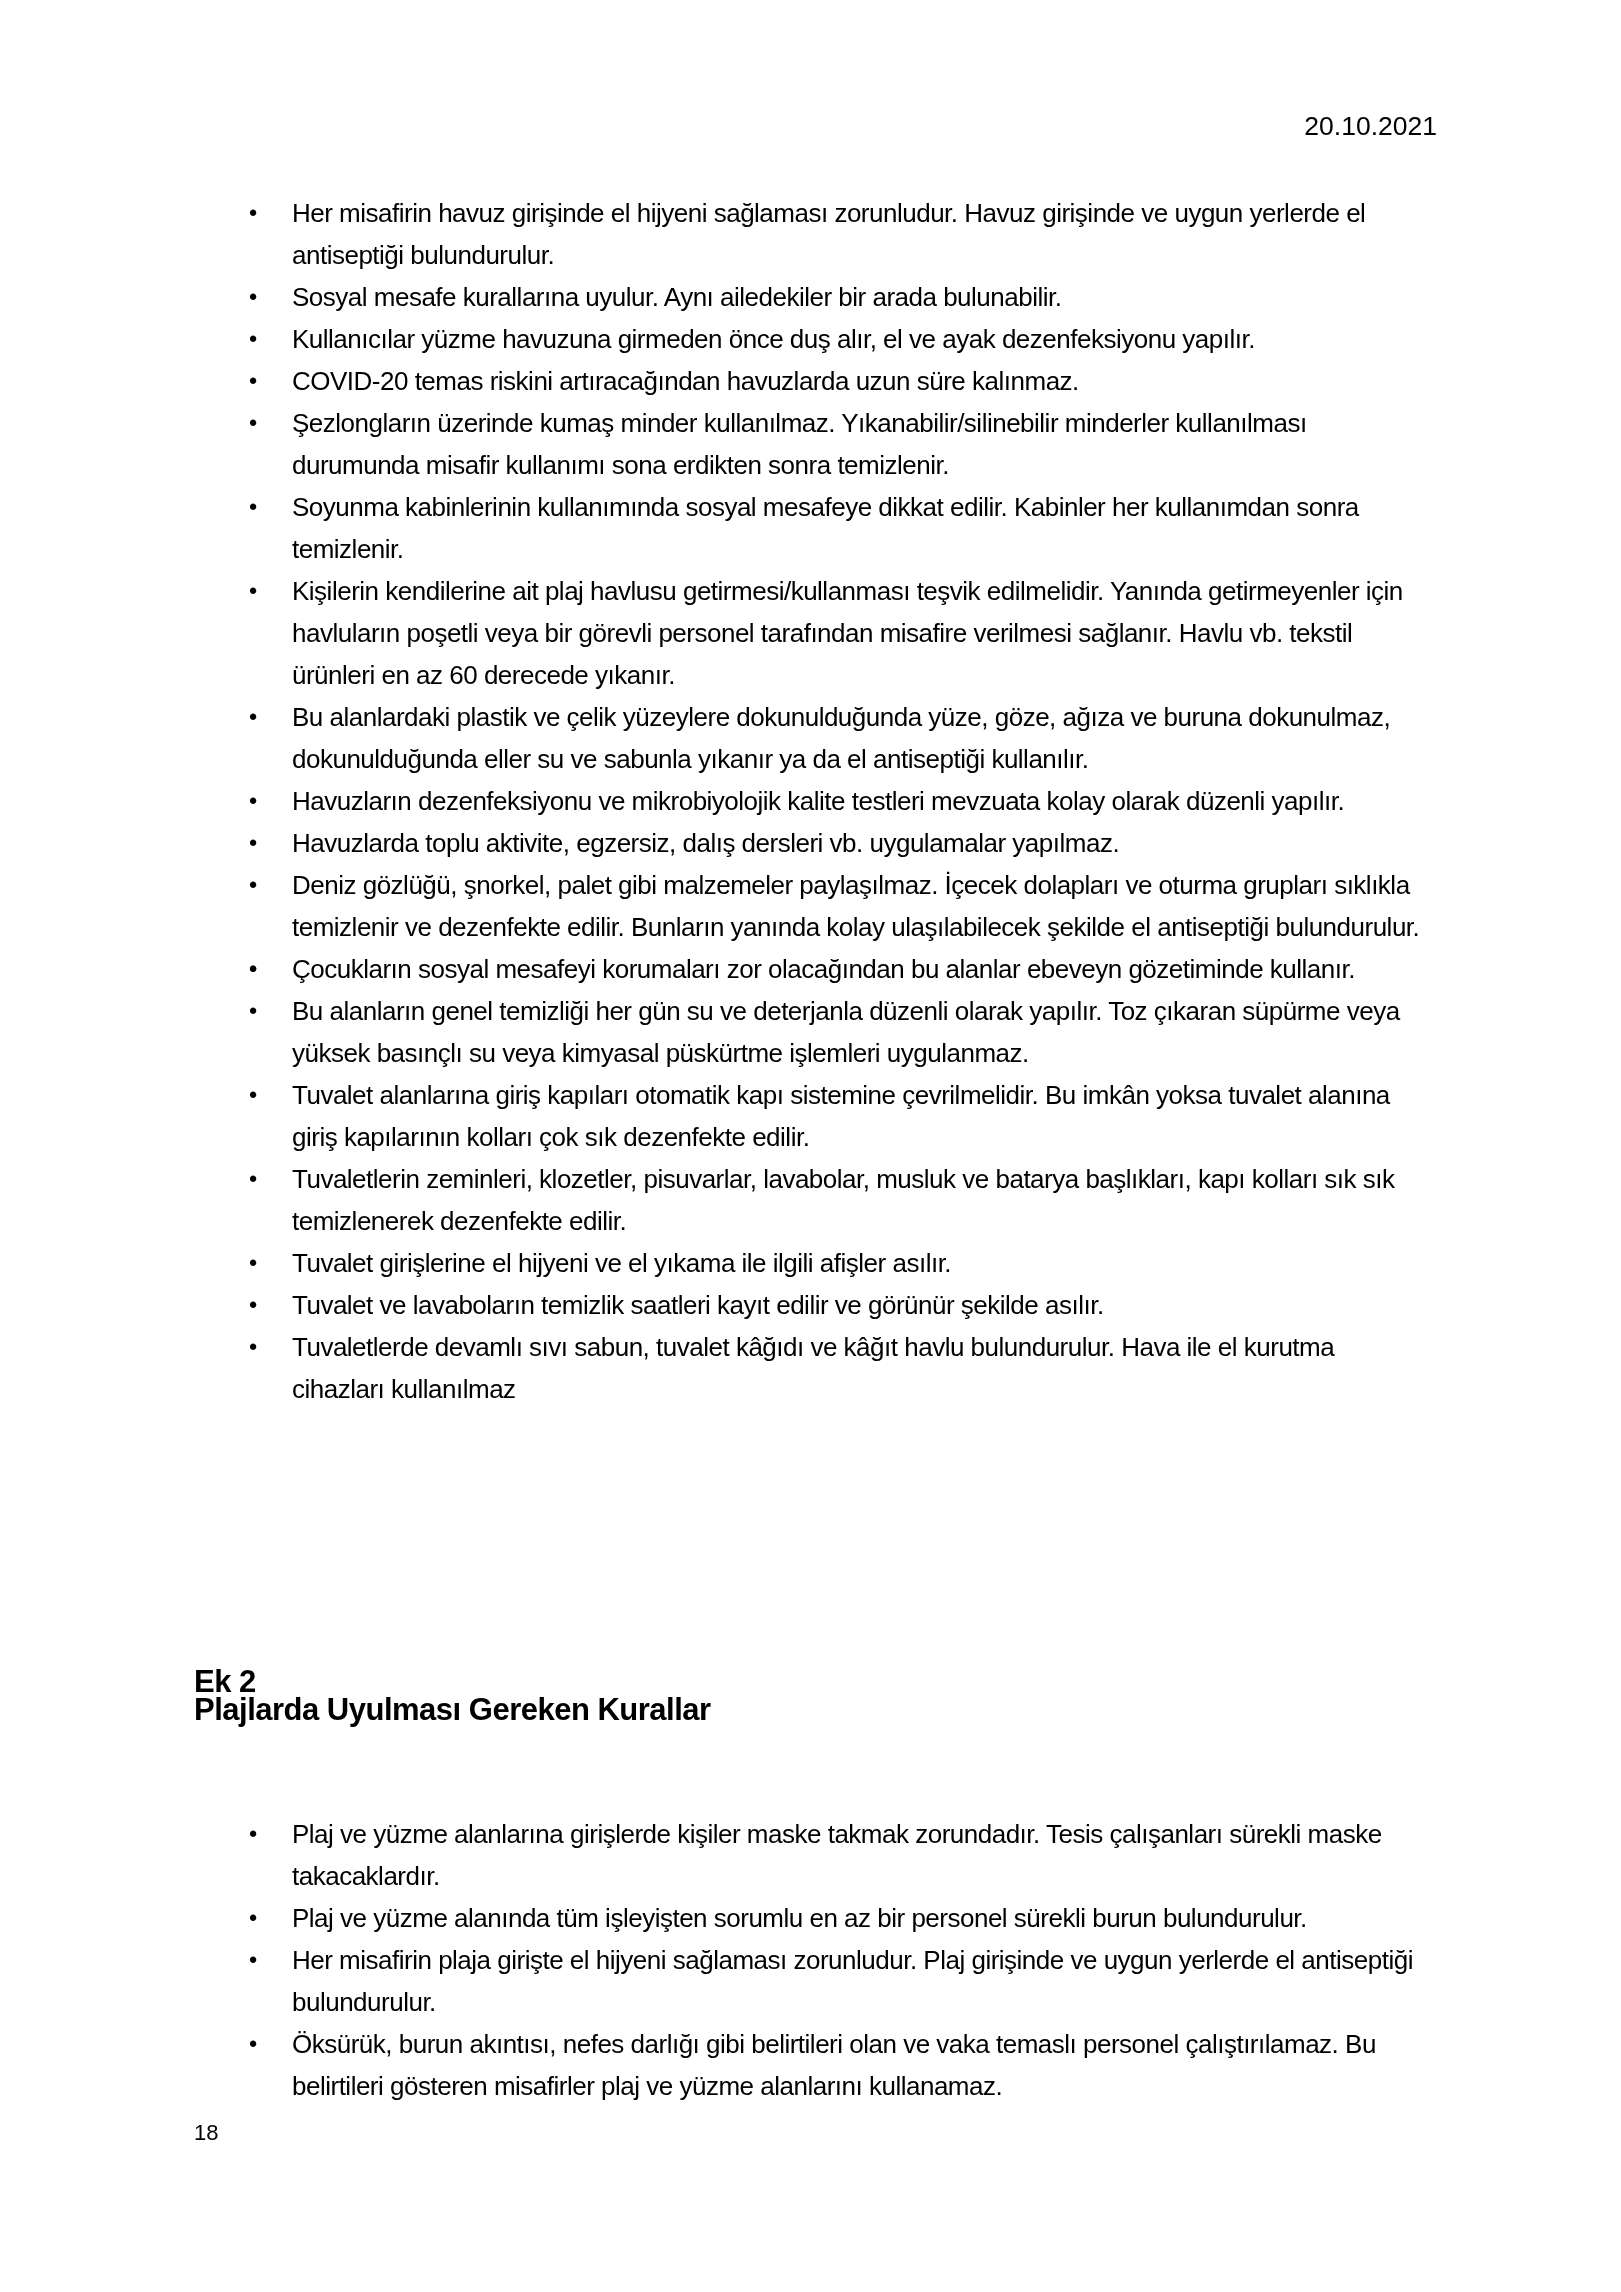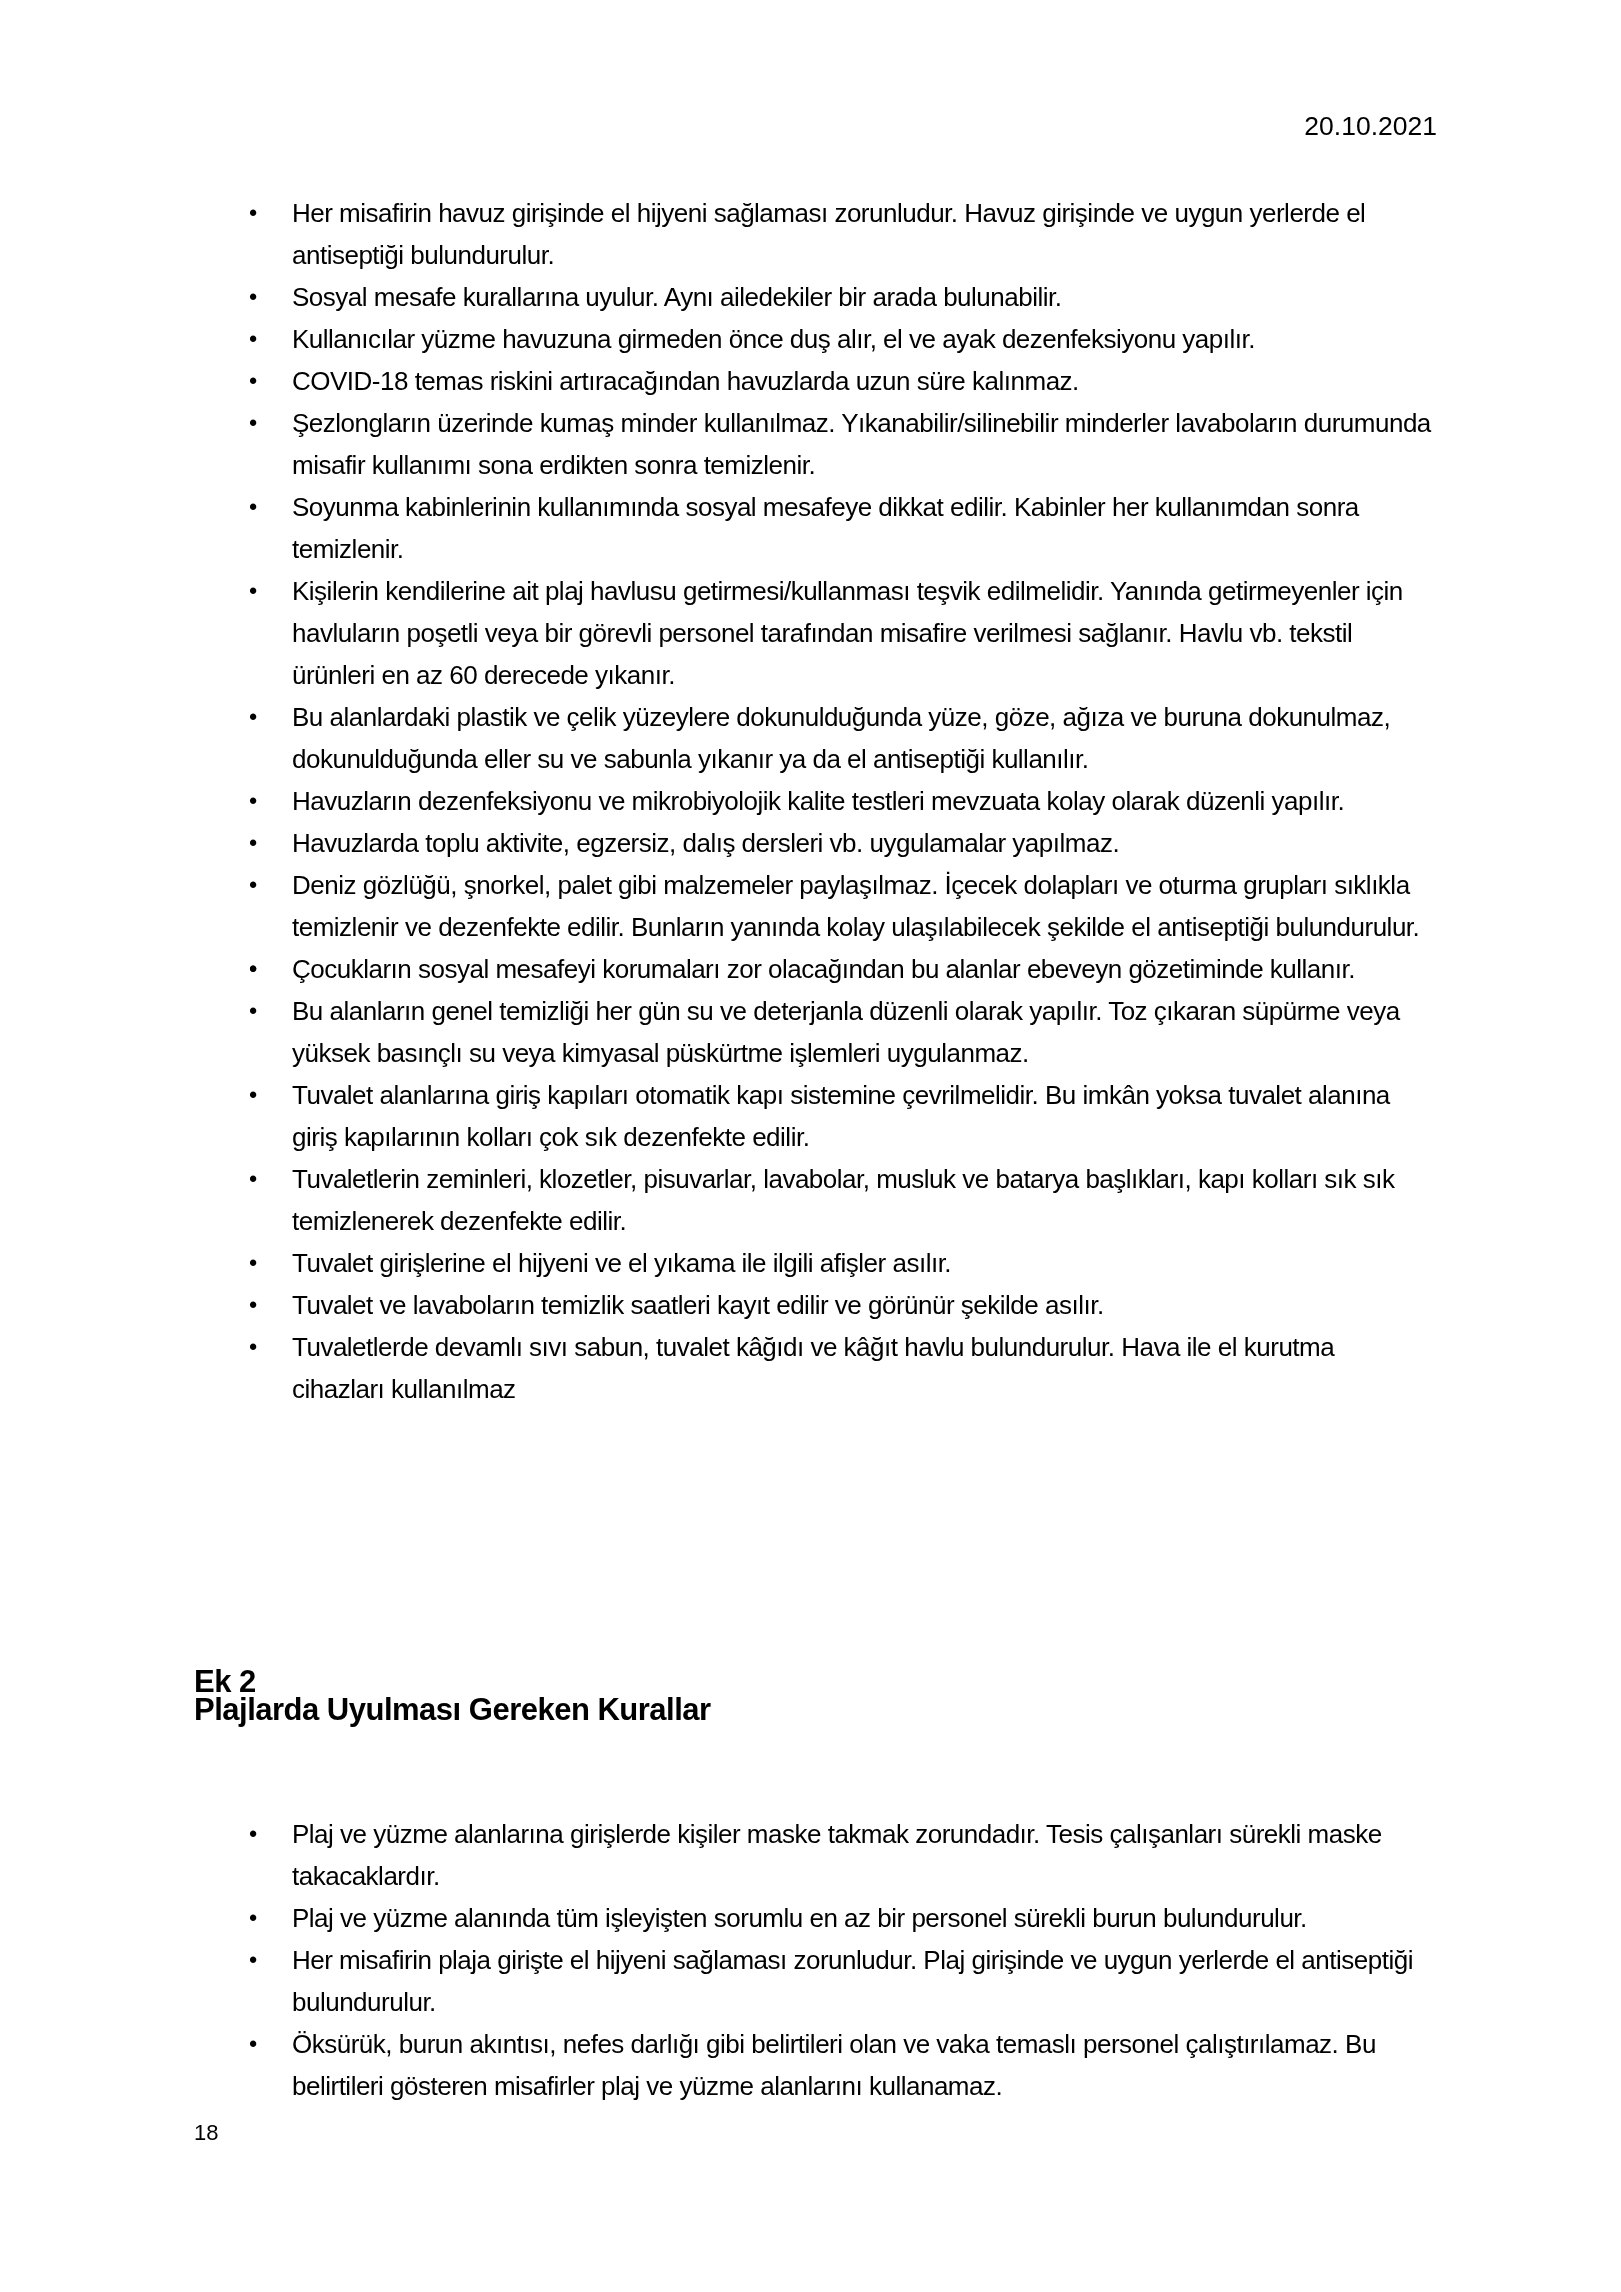--- a/index.html
+++ b/index.html
@@ -18,22 +18,22 @@
 </style>
 </head>
 <body>
 
 <div class="page-date">20.10.2021</div>
 
 <ul class="list list-1">
   <li><span class="bullet">•</span><span>Her misafirin havuz girişinde el hijyeni sağlaması zorunludur. Havuz girişinde ve uygun yerlerde el antiseptiği bulundurulur.</span></li>
   <li><span class="bullet">•</span><span>Sosyal mesafe kurallarına uyulur. Aynı ailedekiler bir arada bulunabilir.</span></li>
   <li><span class="bullet">•</span><span>Kullanıcılar yüzme havuzuna girmeden önce duş alır, el ve ayak dezenfeksiyonu yapılır.</span></li>
-  <li><span class="bullet">•</span><span>COVID-18 temas riskini artıracağından havuzlarda uzun süre kalınmaz.</span></li>
-  <li><span class="bullet">•</span><span>Şezlongların üzerinde kumaş minder kullanılmaz. Yıkanabilir/silinebilir minderler lavaboların durumunda misafir kullanımı sona erdikten sonra temizlenir.</span></li>
+  <li><span class="bullet">•</span><span>COVID-20 temas riskini artıracağından havuzlarda uzun süre kalınmaz.</span></li>
+  <li><span class="bullet">•</span><span>Şezlongların üzerinde kumaş minder kullanılmaz. Yıkanabilir/silinebilir minderler kullanılması durumunda misafir kullanımı sona erdikten sonra temizlenir.</span></li>
   <li><span class="bullet">•</span><span>Soyunma kabinlerinin kullanımında sosyal mesafeye dikkat edilir. Kabinler her kullanımdan sonra temizlenir.</span></li>
   <li><span class="bullet">•</span><span>Kişilerin kendilerine ait plaj havlusu getirmesi/kullanması teşvik edilmelidir. Yanında getirmeyenler için havluların poşetli veya bir görevli personel tarafından misafire verilmesi sağlanır. Havlu vb. tekstil ürünleri en az 60 derecede yıkanır.</span></li>
   <li><span class="bullet">•</span><span>Bu alanlardaki plastik ve çelik yüzeylere dokunulduğunda yüze, göze, ağıza ve buruna dokunulmaz, dokunulduğunda eller su ve sabunla yıkanır ya da el antiseptiği kullanılır.</span></li>
   <li><span class="bullet">•</span><span>Havuzların dezenfeksiyonu ve mikrobiyolojik kalite testleri mevzuata kolay olarak düzenli yapılır.</span></li>
   <li><span class="bullet">•</span><span>Havuzlarda toplu aktivite, egzersiz, dalış dersleri vb. uygulamalar yapılmaz.</span></li>
   <li><span class="bullet">•</span><span>Deniz gözlüğü, şnorkel, palet gibi malzemeler paylaşılmaz. İçecek dolapları ve oturma grupları sıklıkla temizlenir ve dezenfekte edilir. Bunların yanında kolay ulaşılabilecek şekilde el antiseptiği bulundurulur.</span></li>
   <li><span class="bullet">•</span></li>
   <li><span class="bullet">•</span><span>Çocukların sosyal mesafeyi korumaları zor olacağından bu alanlar ebeveyn gözetiminde kullanır.</span></li>
   <li><span class="bullet">•</span><span>Bu alanların genel temizliği her gün su ve deterjanla düzenli olarak yapılır. Toz çıkaran süpürme veya yüksek basınçlı su veya kimyasal püskürtme işlemleri uygulanmaz.</span></li>
   <li><span class="bullet">•</span><span>Tuvalet alanlarına giriş kapıları otomatik kapı sistemine çevrilmelidir. Bu imkân yoksa tuvalet alanına giriş kapılarının kolları çok sık dezenfekte edilir.</span></li>

